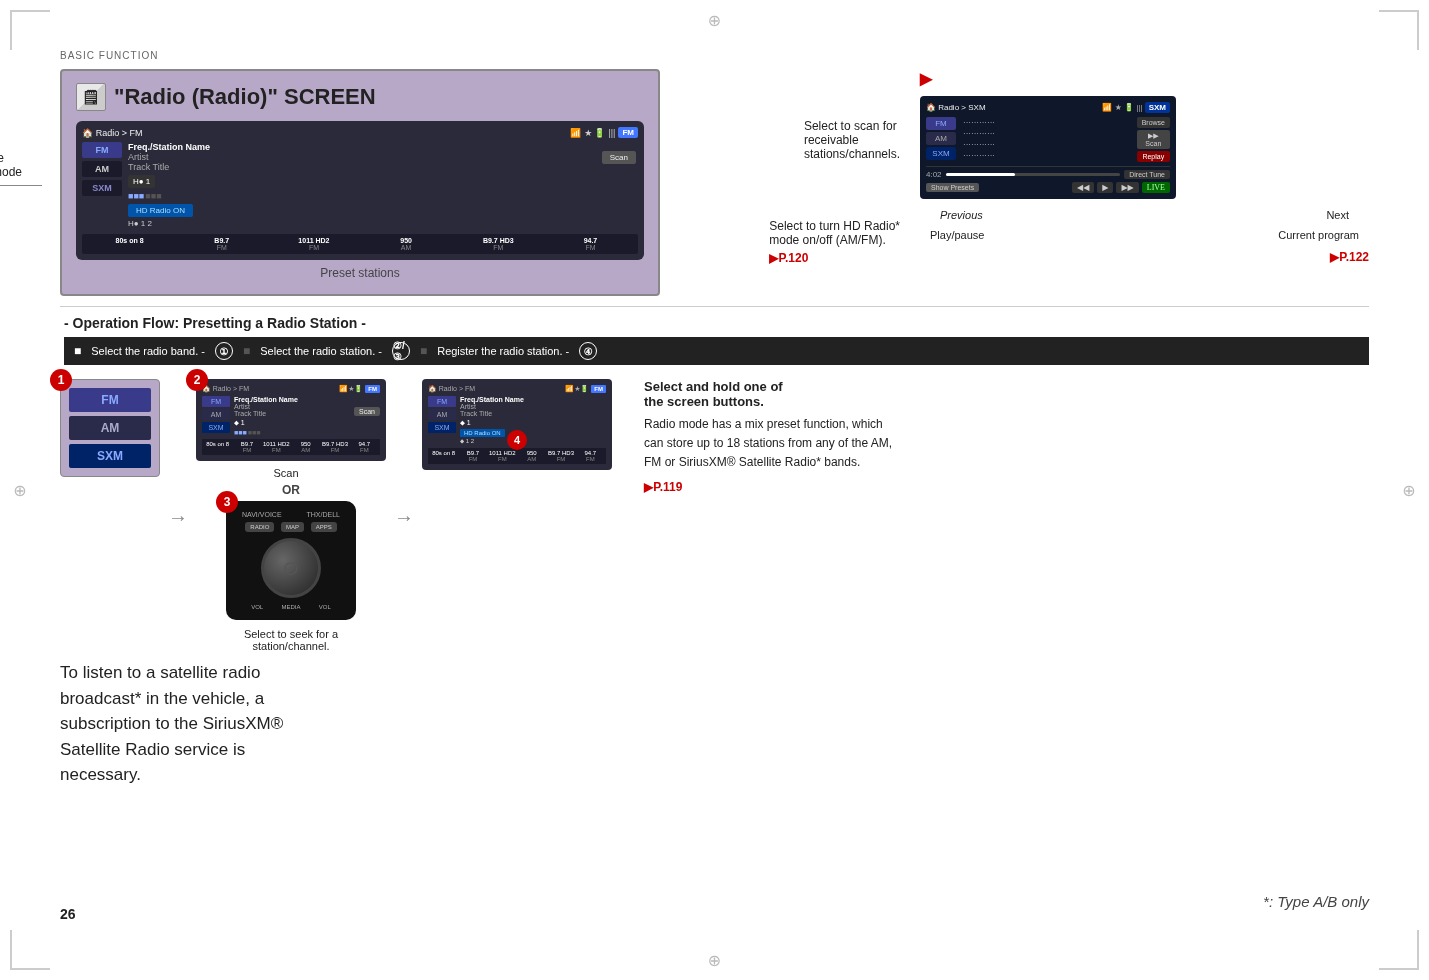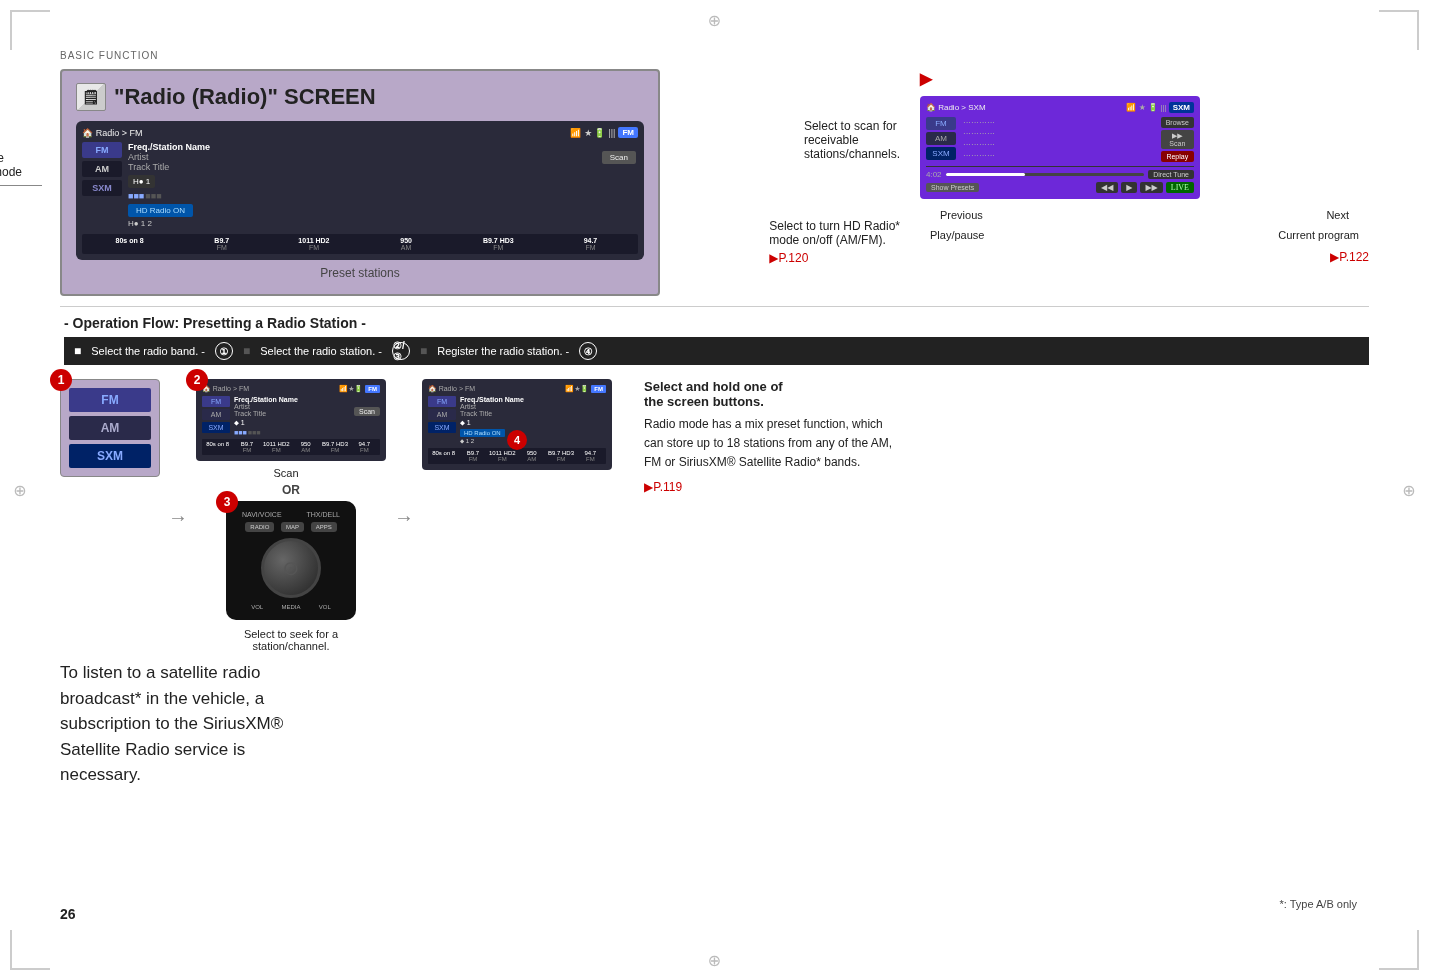--- a/index.html
+++ b/index.html
@@ -153,26 +153,26 @@
       font-size: 7px;
       color: #ccc;
       text-align: center;
       flex: 1;
     }
     .preset-item .pname { font-weight: bold; font-size: 7px; color: #fff; }
     .preset-item .pfreq { color: #888; }
 
     
     .sxm-screen {
-      background: #6d28d9;
+      background: #0f172a;
       border-radius: 4px;
       padding: 6px;
       color: #eee;
       font-size: 9px;
-      width: 280px;
+      width: 256px;
       margin-bottom: 10px;
     }
 
     .sxm-header {
       display: flex;
       align-items: center;
       justify-content: space-between;
       margin-bottom: 4px;
     }
 
@@ -186,21 +186,21 @@
 
     
     .info-text {
       font-size: 12px;
       line-height: 1.6;
       color: #222;
     }
 
     .page-ref {
       color: #cc0000;
-      font-weight: normal;
+      font-weight: bold;
       font-size: 12px;
       text-align: center;
     }
 
     .operation-title {
       font-size: 14px;
       font-weight: bold;
       color: #222;
       margin-bottom: 6px;
     }
@@ -560,21 +560,21 @@
             <div style="background:#333;border-radius:2px;padding:1px 5px;font-size:8px;color:#ccc;">◀◀</div>
             <div style="background:#333;border-radius:2px;padding:1px 5px;font-size:8px;color:#ccc;">▶</div>
             <div style="background:#333;border-radius:2px;padding:1px 5px;font-size:8px;color:#ccc;">▶▶</div>
             <div style="background:#006600;border-radius:2px;padding:1px 5px;font-size:8px;color:#aaffaa;font-family:Liberation Serif, serif;">LIVE</div>
           </div>
         </div>
       </div>
 
       <div style="display:flex;justify-content:space-between;padding:0 20px;margin-bottom:8px;margin-top:4px;">
         <div style="text-align:center;">
-          <div style="font-size:11px;">Previous</div>
+          <div style="font-size:11px;font-style:italic;">Previous</div>
         </div>
         <div style="text-align:center;">
           <div style="font-size:11px;">Next</div>
         </div>
       </div>
       <div style="display:flex;justify-content:space-between;padding:0 10px;margin-bottom:8px;">
         <div style="text-align:center;">
           <div style="font-size:11px;">Play/pause</div>
         </div>
         <div style="text-align:center;">
@@ -738,16 +738,16 @@
         <strong style="white-space:pre-line;">Select and hold one of
 the screen buttons.</strong>
       </div>
       <div class="mix-info-text">Radio mode has a mix preset function, which can store up to 18 stations from any of the AM, FM or SiriusXM® Satellite Radio* bands.</div>
       <div><span class="page-ref">▶P.119</span></div>
     </div>
   </div>
 
   <div style="max-width:260px;font-size:17px;color:#222;margin-top:8px;line-height:1.5;">To listen to a satellite radio broadcast* in the vehicle, a subscription to the SiriusXM® Satellite Radio service is necessary.</div>
 
-  <div style="position:absolute;bottom:20px;right:12px;font-size:11px;color:#444;">*: Type A/B only</div>
+  <div style="position:absolute;bottom:20px;right:0;font-size:15px;color:#444;font-style:italic;">*: Type A/B only</div>
 
   <div class="page-number">26</div>
 </div>
 
 </body></html>

